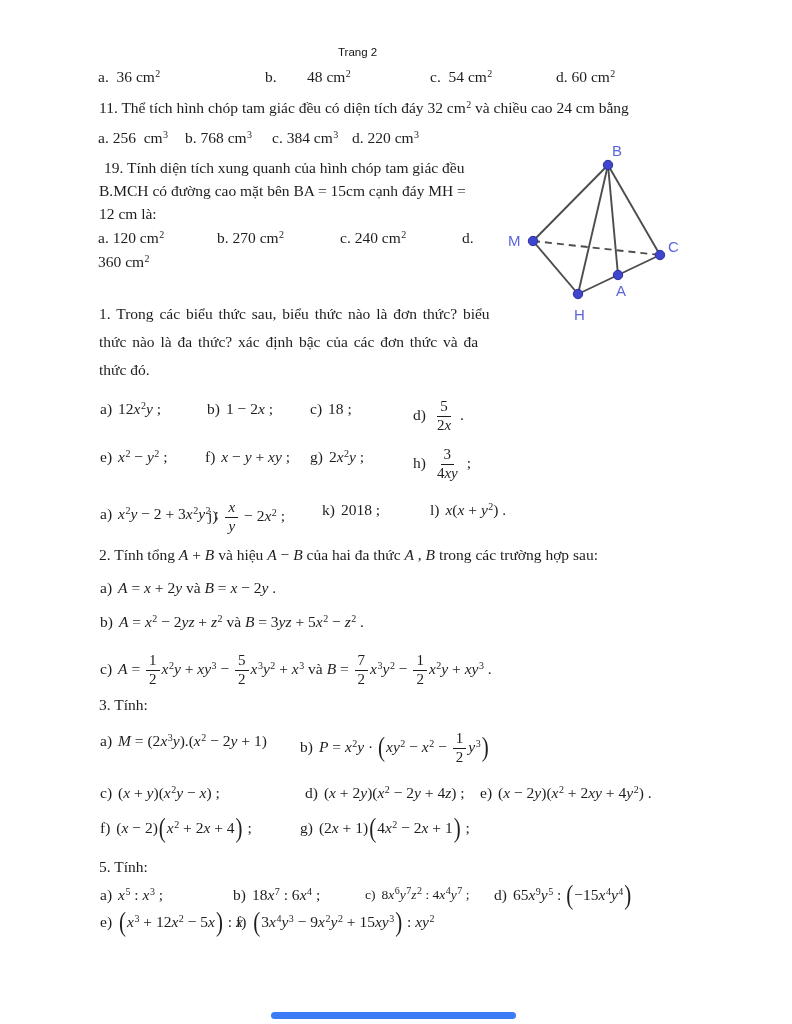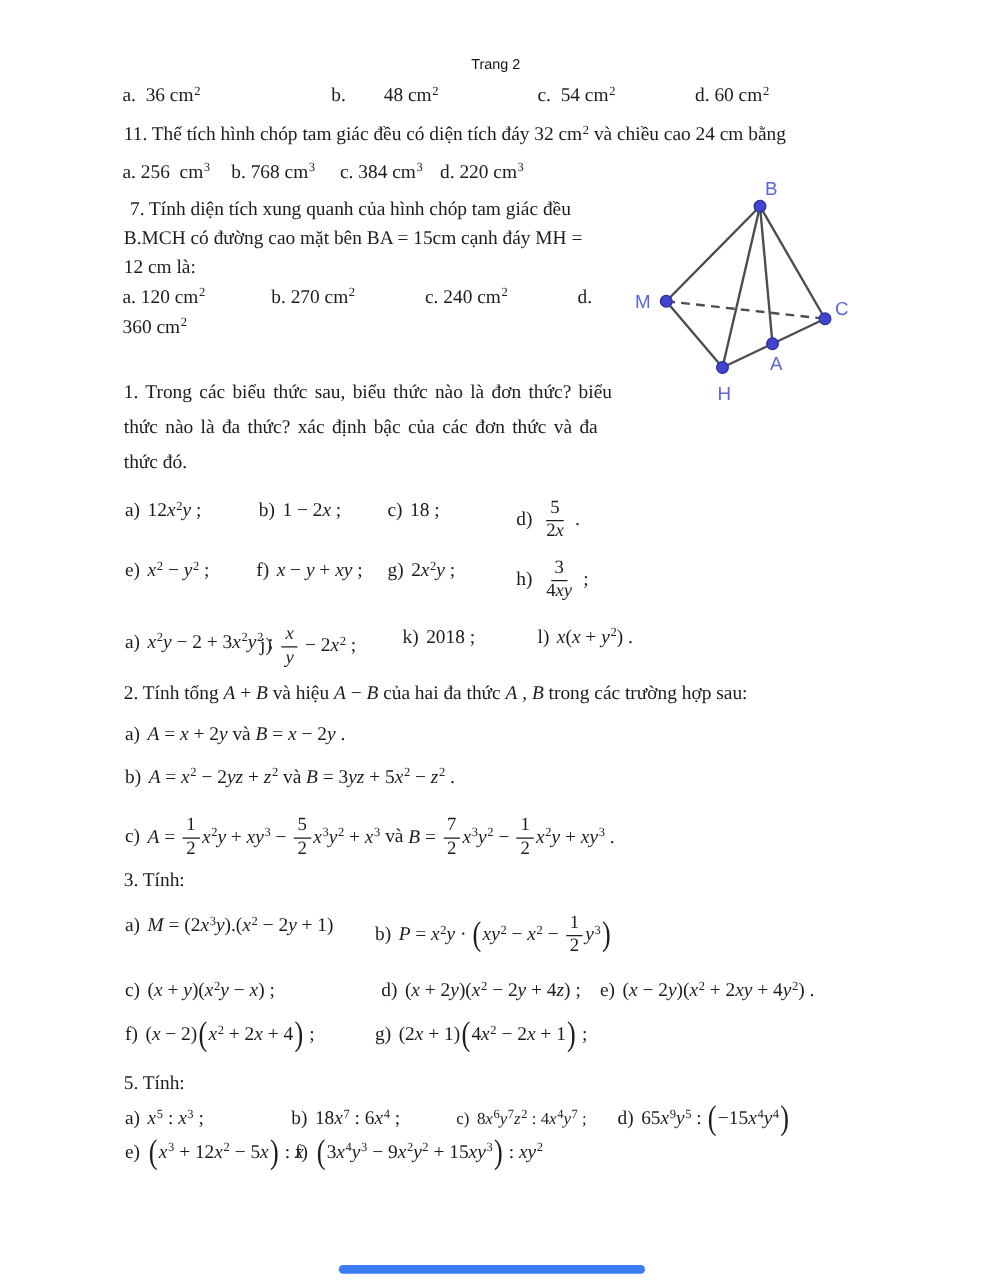--- a/index.html
+++ b/index.html
@@ -1,19 +1,19 @@
 <!DOCTYPE html>
 <html><head>
 <meta charset="utf-8">
 <style>
   html,body{margin:0;padding:0;background:#ffffff;}
   .page{position:relative;width:792px;height:1024px;background:#fff;overflow:hidden;
         font-family:"Liberation Serif",serif;color:#1d1d1d;font-size:15.5px;}
   .ln{position:absolute;white-space:nowrap;line-height:1.25;}
-  .hdr{font-family:"Liberation Sans",sans-serif;font-size:11.5px;color:#141414;margin-left:39px;}
+  .hdr{font-family:"Liberation Sans",sans-serif;font-size:11.5px;color:#141414;}
   .bold{font-weight:bold;font-size:16px;letter-spacing:0.2px;}
   .just{word-spacing:2px;}
   sup{font-size:10px;line-height:0;position:relative;top:-0.5em;vertical-align:baseline;margin-left:0.5px;}
   .frac{display:inline-flex;flex-direction:column;align-items:center;vertical-align:middle;
         line-height:1.05;margin:0 2px;font-size:15px;}
   .frac .num{display:block;border-bottom:1px solid #1d1d1d;padding:0 3px 1px;}
   .frac .den{display:block;padding:1px 3px 0;text-align:center;}
   .bp{display:inline-block;font-size:21px;line-height:0;vertical-align:-2px;transform:scaleY(1.3);margin:0 1px;}
   .fl{margin-left:6px;}
   .small{font-size:13.5px;font-family:Liberation Serif, serif;}
@@ -32,21 +32,21 @@
   <span class="ln" style="left:307px;top:67px">48 cm<sup>2</sup></span>
   <span class="ln" style="left:430px;top:67px">c.&nbsp; 54 cm<sup>2</sup></span>
   <span class="ln" style="left:556px;top:67px">d. 60 cm<sup>2</sup></span>
 
   <span class="ln" style="left:99px;top:98px">11. Thể tích hình chóp tam giác đều có diện tích đáy 32 cm<sup>2</sup> và chiều cao 24 cm bằng</span>
   <span class="ln" style="left:98px;top:128px">a. 256&nbsp; cm<sup>3</sup></span>
   <span class="ln" style="left:185px;top:128px">b. 768 cm<sup>3</sup></span>
   <span class="ln" style="left:272px;top:128px">c. 384 cm<sup>3</sup></span>
   <span class="ln" style="left:352px;top:128px">d. 220 cm<sup>3</sup></span>
 
-  <span class="ln" style="left:104px;top:158px">7. Tính diện tích xung quanh của hình chóp tam giác đều</span>
+  <span class="ln" style="left:104px;top:158px">19. Tính diện tích xung quanh của hình chóp tam giác đều</span>
   <span class="ln" style="left:99px;top:181px">B.MCH có đường cao mặt bên BA = 15cm cạnh đáy MH =</span>
   <span class="ln" style="left:99px;top:204px">12 cm là:</span>
 
   <span class="ln" style="left:98px;top:228px">a. 120 cm<sup>2</sup></span>
   <span class="ln" style="left:217px;top:228px">b. 270 cm<sup>2</sup></span>
   <span class="ln" style="left:340px;top:228px">c. 240 cm<sup>2</sup></span>
   <span class="ln" style="left:462px;top:228px">d.</span>
   <span class="ln" style="left:98px;top:252px">360 cm<sup>2</sup></span>
 
   <svg id="fig" width="215" height="200" style="position:absolute;left:500px;top:138px">

